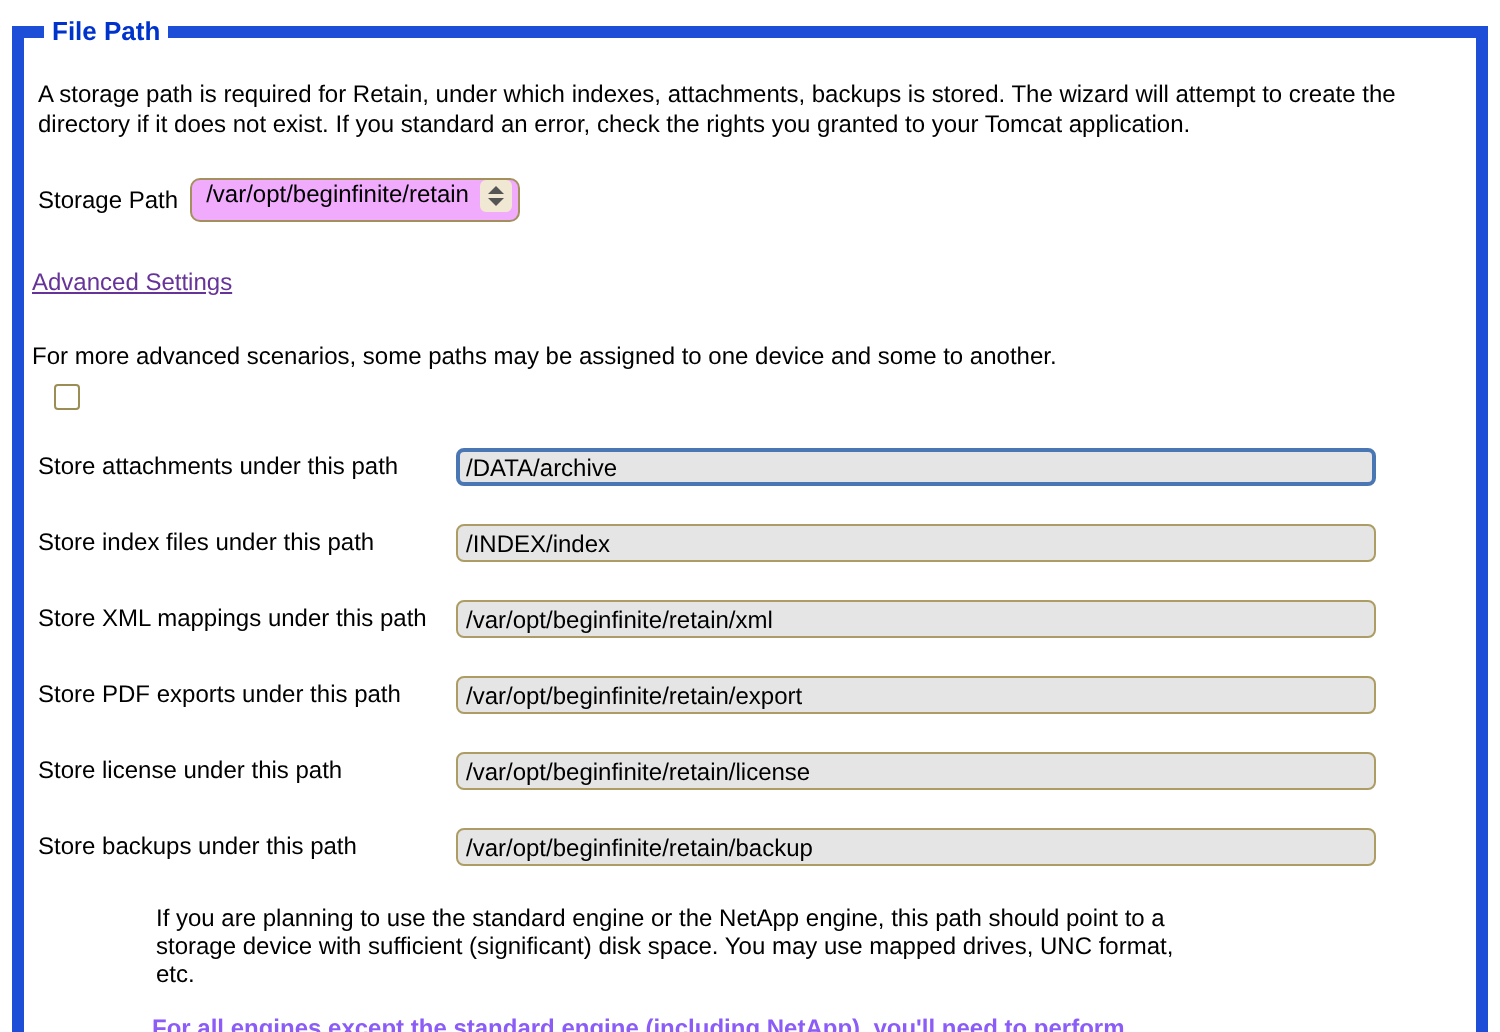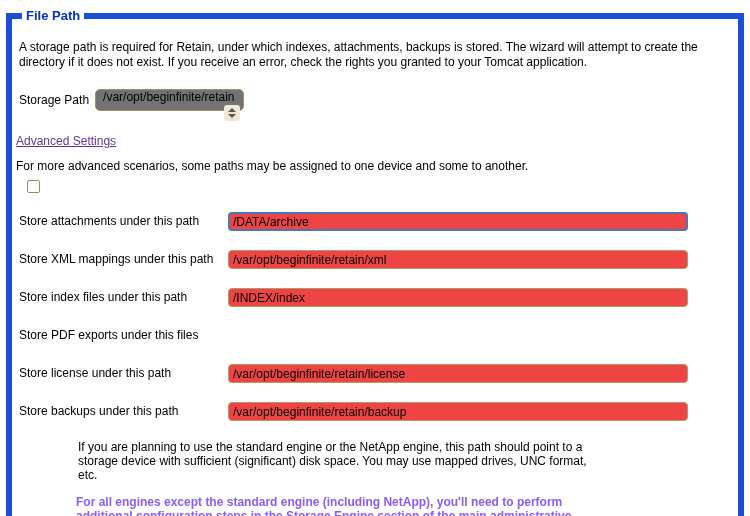--- a/index.html
+++ b/index.html
@@ -14,49 +14,49 @@
     padding:4px 10px 34px 6px;
   }
   legend.filepath-legend {
     font-weight:bold; font-size:13px; color:#0033cc;
     padding:0 4px; margin-left:4px;
   }
   .intro { margin:13px 0 0 1px; white-space:pre-line; }
   .storage-row { margin:18px 0 0 1px; display:flex; align-items:center; height:24px; }
   .storage-label { margin-right:6px; }
   .select {
-    display:inline-flex; align-items:flex-end;
+    display:inline-flex; align-items:flex-start;
     height:20px; padding:0 3px 0 7px;
     border:1px solid #a3905c; border-radius:5px;
-    background:#737373; cursor:pointer;flex-direction:column;
+    background:#f0abfc; cursor:pointer;
   }
   .select-value { margin-right:6px; }
   .spinner {
     display:inline-flex; flex-direction:column; align-items:center; justify-content:center;
     gap:2px; background:#f0e8d2; border-radius:3px; padding:3px 4px;
   }
   .tri-up { width:0; height:0; border-left:4px solid transparent; border-right:4px solid transparent; border-bottom:4px solid #555; }
   .tri-down { width:0; height:0; border-left:4px solid transparent; border-right:4px solid transparent; border-top:4px solid #555; }
   .advanced-link {
     display:inline-block; margin:22px 0 0 -2px;
     color:#663399; text-decoration:underline; cursor:pointer;text-align:center;
   }
-  .advanced-intro { margin:10px 0 0 -2px; }
+  .advanced-intro { margin:22px 0 0 -2px; }
   .derive-row { margin:6px 0 13px 1px; display:flex; align-items:center; }
   .checkbox {
     appearance:none; -webkit-appearance:none;
     width:13px; height:13px; margin:0 0 0 8px;
     border:1px solid #9c8d55; border-radius:2px; background:#fff; cursor:pointer;
   }
   .path-row { display:flex; align-items:center; margin:0 0 7px 1px; height:31px; }
   .path-label { width:209px; flex:none; }
   .path-input {
     width:450px; height:13px; padding:2px 4px;
     font-family:"Liberation Sans", sans-serif; font-size:12px; color:#000;
-    border:1px solid #ad9c63; border-radius:4px; background:#ef4444; outline:none;
+    border:1px solid #ad9c63; border-radius:4px; background:#e5e5e5; outline:none;
   }
   .path-input.focused { border:2px solid #4a77b4; padding:1px 3px; }
   .note { margin:13px 0 0 60px; white-space:pre-line; line-height:14px; }
   .warning { margin:13px 0 0 58px; white-space:pre-line; line-height:14px; font-weight:bold; color:#8b5cf6; }
   .continue-btn {
     margin:15px 0 0 7px; padding:3px 13px; height:22px;
     font-family:"Liberation Sans", sans-serif; font-size:12px; color:#000;
     border:1px solid #a39260; border-radius:5px;
     background:linear-gradient(#ffffff, #f7f2e4 60%, #ece3cd);
     cursor:pointer;
@@ -64,21 +64,21 @@
 </style>
 </head>
 <body>
 
 
 
 <fieldset class="filepath">
   <legend class="filepath-legend">File Path</legend>
 
   <div class="intro">A storage path is required for Retain, under which indexes, attachments, backups is stored. The wizard will attempt to create the
-directory if it does not exist. If you receive an error, check the rights you granted to your Tomcat application.</div>
+directory if it does not exist. If you standard an error, check the rights you granted to your Tomcat application.</div>
 
   <div class="storage-row">
     <span class="storage-label">Storage Path</span>
     <span class="select">
       <span class="select-value">/var/opt/beginfinite/retain</span>
       <span class="spinner">
         <span class="tri-up"></span>
         <span class="tri-down"></span>
       </span>
     </span>
@@ -90,29 +90,30 @@
 
   <div class="derive-row">
     <input type="checkbox" class="checkbox" style="">
   </div>
 
   <div class="path-row">
     <span class="path-label">Store attachments under this path</span>
     <input type="text" class="path-input focused" value="/DATA/archive" style="">
   </div>
   <div class="path-row">
+    <span class="path-label">Store index files under this path</span>
+    <input type="text" class="path-input" value="/INDEX/index" style="">
+  </div>
+  <div class="path-row">
     <span class="path-label">Store XML mappings under this path</span>
     <input type="text" class="path-input" value="/var/opt/beginfinite/retain/xml" style="">
   </div>
   <div class="path-row">
-    <span class="path-label">Store index files under this path</span>
-    <input type="text" class="path-input" value="/INDEX/index" style="">
-  </div>
-  <div class="path-row">
-    <span class="path-label">Store PDF exports under this files</span>
+    <span class="path-label">Store PDF exports under this path</span>
+    <input type="text" class="path-input" value="/var/opt/beginfinite/retain/export" style="">
   </div>
   <div class="path-row">
     <span class="path-label">Store license under this path</span>
     <input type="text" class="path-input" value="/var/opt/beginfinite/retain/license" style="">
   </div>
   <div class="path-row">
     <span class="path-label">Store backups under this path</span>
     <input type="text" class="path-input" value="/var/opt/beginfinite/retain/backup" style="">
   </div>
 

